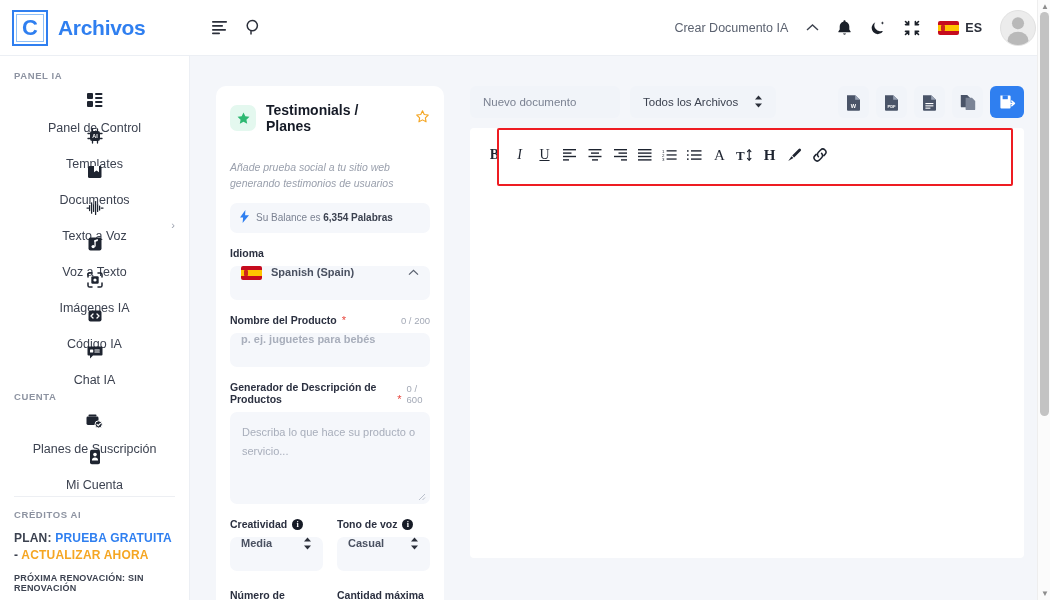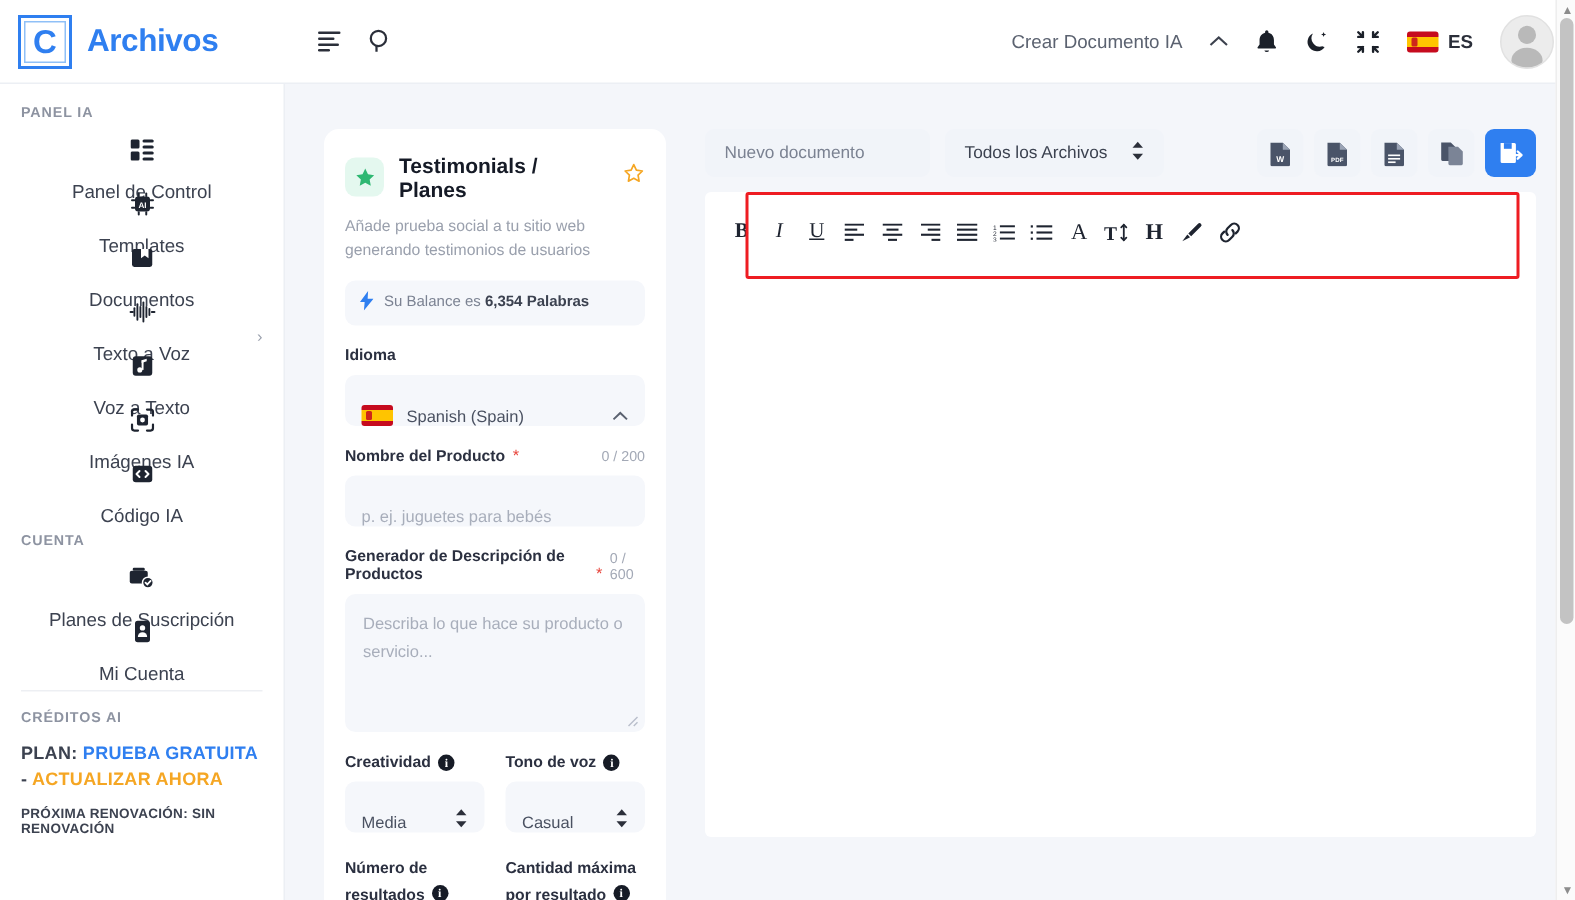--- a/index.html
+++ b/index.html
@@ -95,21 +95,21 @@
     width: 228px; min-width: 228px; background: #ffffff;
     border-radius: 10px; padding: 16px 14px; height: 640px;
   }
   .card-title-row { display: flex; align-items: center; gap: 10px; }
   .star-badge {
     width: 26px; height: 26px; border-radius: 7px; background: #e4f8ef;
     display: flex; align-items: center; justify-content: center; flex: none;
   }
   .card-title { font-size: 14px; font-weight: 700; color: #151a26; flex: 1; }
   .fav-star { color: #f5a623; cursor: pointer; }
-  .card-desc { font-size: 10.5px; color: #9aa0ad; line-height: 1.55; margin-top: 9px; }
+  .card-desc { font-size: 10.5px; color: #9aa0ad; line-height: 1.55; margin-top: 25px; font-style: italic; }
   .balance-pill {
     margin-top: 11px; background: #f5f7fb; border-radius: 7px;
     height: 30px; display: flex; align-items: center; gap: 7px; padding: 0 10px;
   }
   .bolt { color: #2f7ff0; font-size: 11px; }
   .balance-text { font-size: 10px; color: #7b8292; }
   .balance-text b { color: #3c4250; font-weight: 700; }
 
   .fld { margin-top: 14px; }
   .fld-label-row { display: flex; align-items: flex-end; gap: 5px; }
@@ -117,21 +117,21 @@
   .req { color: #e8453c; font-size: 11px; }
   .counter { margin-left: auto; font-size: 9.5px; color: #a3a9b6; }
   .info-dot {
     display:inline-flex; align-items:center; justify-content:center;
     width:11px; height:11px; border-radius:50%; background:#161b26; color:#fff;
     font-size:8px; font-weight:700; font-family:"Liberation Serif", serif; cursor:pointer;
     vertical-align: middle;
   }
   .input-box {
     margin-top: 7px; background: #f5f7fb; border-radius: 7px; height: 34px;
-    display: flex; align-items: flex-end; padding: 0 11px; gap: 9px; cursor: text;
+    display: flex; align-items: flex-start; padding: 0 11px; gap: 9px; cursor: text; font-weight: bold;
   }
   .input-ph { font-size: 11px; color: #a8aebb; }
   .input-val { font-size: 11px; color: #4a5161; }
   .sel-chev { margin-left: auto; color: #5b6270; font-size: 11px; }
   .textarea-box {
     margin-top: 7px; background: #f5f7fb; border-radius: 7px; height: 92px;
     padding: 10px 12px; position: relative; cursor: text;
   }
   .textarea-ph { font-size: 11px; color: #a8aebb; line-height: 1.6; }
   .resize-grip {
@@ -369,20 +369,33 @@
             <rect x="1.5" y="2.5" width="13" height="11" rx="2"></rect>
             <g stroke="#ffffff" stroke-width="1.3" fill="none" stroke-linecap="round" stroke-linejoin="round">
               <polyline points="6,6 4,8 6,10"></polyline>
                 <polyline points="10,6 12,8 10,10"></polyline>
             </g>
           </svg>
         </span>
         <span class="side-label">Código IA</span>
       </div>
 
+      <div class="side-item">
+        <span class="side-ico">
+          <svg width="16" height="16" viewBox="0 0 16 16" fill="#1e2430">
+            <path d="M1.5 2.5 h13 a1 1 0 0 1 1 1 v7 a1 1 0 0 1 -1 1 H6 L3 14.6 V11.5 H1.5 a1 1 0 0 1 -1 -1 v-7 a1 1 0 0 1 1 -1z"></path>
+            <g fill="#ffffff">
+                <rect x="3" y="5.4" width="3.2" height="3.2" rx=".6"></rect>
+                <rect x="7.4" y="5.4" width="5.4" height="1.1" rx=".5"></rect>
+                <rect x="7.4" y="7.5" width="5.4" height="1.1" rx=".5"></rect>
+              </g>
+          </svg>
+        </span>
+        <span class="side-label">Chat IA</span>
+      </div>
 
       <div style="height:12px"></div>
       <div class="side-section-label">CUENTA</div>
 
       <div class="side-item">
         <span class="side-ico">
           <svg width="17" height="16" viewBox="0 0 17 16" fill="#1e2430">
             <rect x="0.5" y="3.5" width="12" height="8.5" rx="1.4"></rect>
             <rect x="2.5" y="1.5" width="8" height="2" rx=".8"></rect>
             <circle cx="12.6" cy="11.4" r="3.6" fill="#1e2430" stroke="#ffffff" stroke-width="1"></circle>

